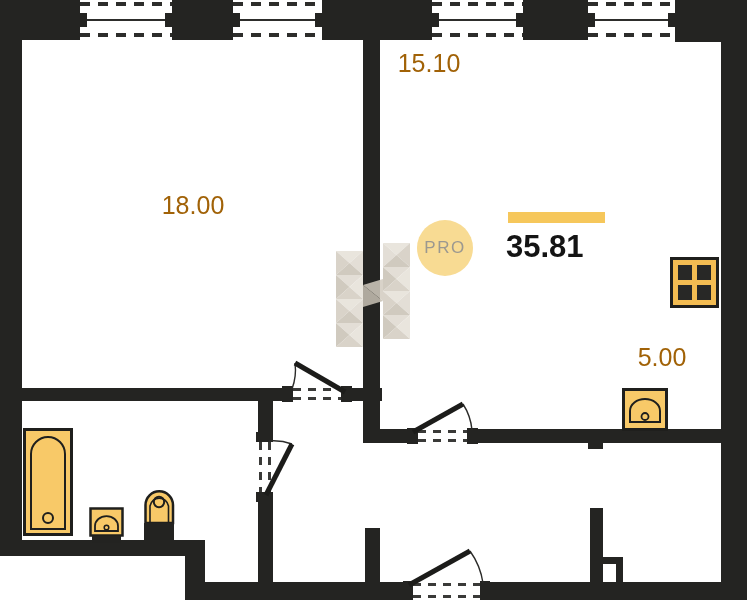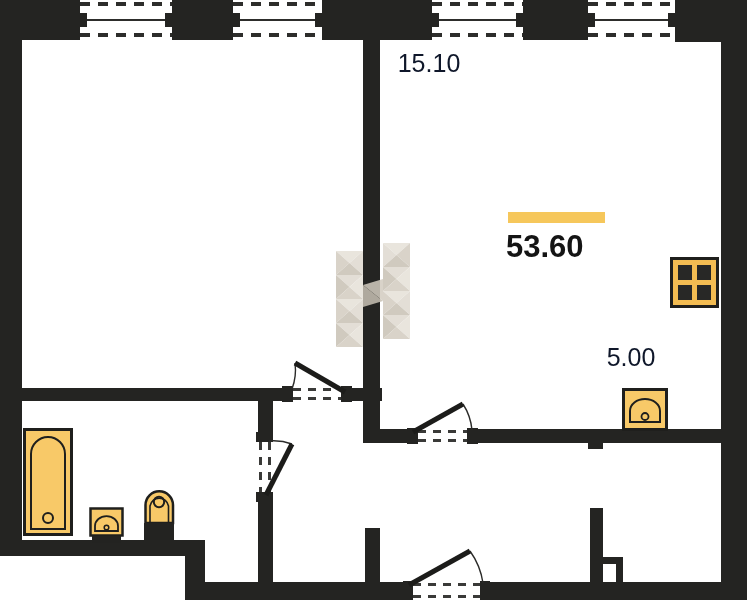--- a/index.html
+++ b/index.html
@@ -9,21 +9,21 @@
   .jamb{position:absolute;background:#242422;}
   .win-dash{position:absolute;height:4px;
         background:repeating-linear-gradient(90deg,#2d2d2b 0 10px,transparent 10px 18px);}
   .win-line{position:absolute;height:2px;background:#2d2d2b;}
   .win-jamb{position:absolute;width:9px;height:14px;background:#242422;}
   .dash-h{position:absolute;height:3px;
         background:repeating-linear-gradient(90deg,#3a3a38 0 8px,transparent 8px 15px);}
   .dash-v{position:absolute;width:3px;
         background:repeating-linear-gradient(180deg,#3a3a38 0 8px,transparent 8px 15px);}
   .room-label{position:absolute;width:84px;height:30px;text-align:center;line-height:30px;
-        font-size:25px;color:#0f172a;letter-spacing:0;}
+        font-size:25px;color:#a16207;letter-spacing:0;}
   .badge{position:absolute;left:417px;top:220px;width:56px;height:56px;border-radius:50%;
         background:#F8DB93;display:flex;align-items:center;justify-content:center;
         font-size:17px;letter-spacing:1.5px;color:#9B9890;}
   .accent-bar{position:absolute;left:508px;top:212px;width:97px;height:11px;background:#F6C75B;}
   .total-area{position:absolute;left:506px;top:229px;width:110px;font-size:31px;font-weight:bold;
         color:#141414;}
   svg{position:absolute;overflow:visible;}
 </style>
 </head>
 <body>
@@ -198,19 +198,23 @@
       <polygon points="47,72 60.5,60 74,72" fill="#C8C1B4"></polygon>
     <polygon points="47,72 74,72 60.5,84" fill="#DFD9CF"></polygon>
       <polygon points="47,72 60.5,84 47,96" fill="#C8C1B4"></polygon>
     <polygon points="74,72 74,96 60.5,84" fill="#E6E1D8"></polygon>
       <polygon points="47,96 60.5,84 74,96" fill="#D3CCC0"></polygon>
 
     <polygon points="27,42 47,36 47,58" fill="#D3CCC0"></polygon>
     <polygon points="27,42 47,58 27,64" fill="#C8C1B4"></polygon>
   </svg>
 
+  <div class="badge">
+    <span>PRO</span>
+  </div>
   <div class="accent-bar"></div>
-  <div class="total-area">53.60</div>
-
+  <div class="total-area">35.81</div>
+
+  <div class="room-label" style="left:151px;top:190px">18.00</div>
   <div class="room-label" style="left:387px;top:48px">15.10</div>
-  <div class="room-label" style="left:589px;top:342px">5.00</div>
+  <div class="room-label" style="left:620px;top:342px">5.00</div>
 
 </div>
 
 </body></html>

